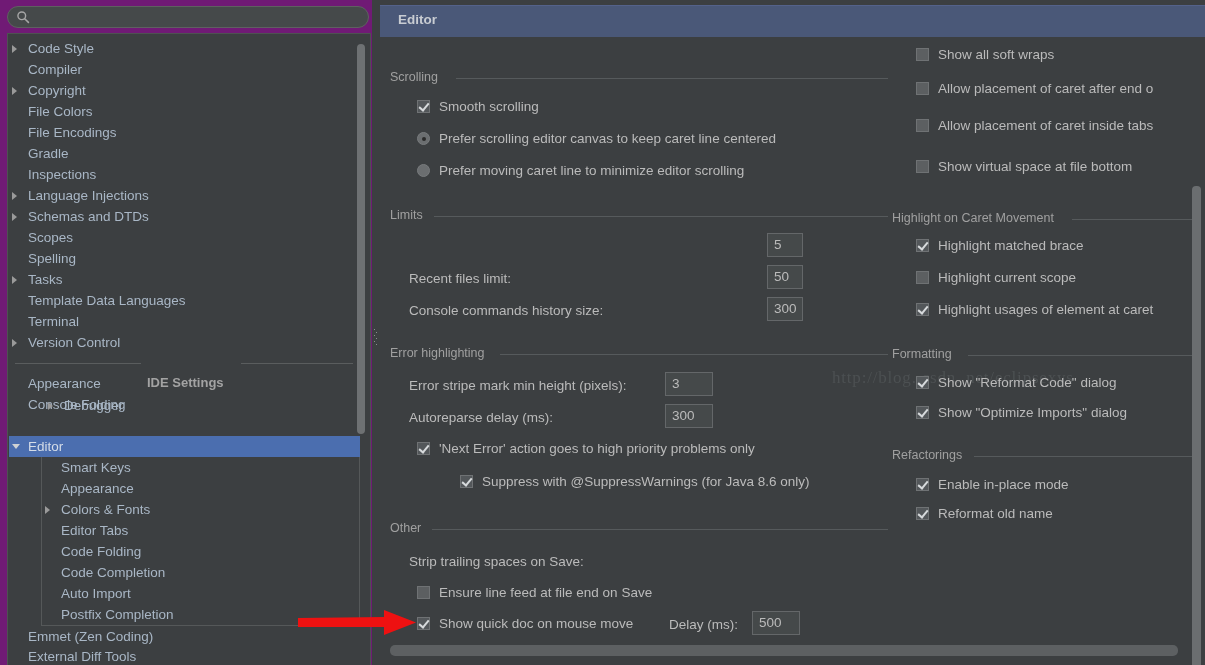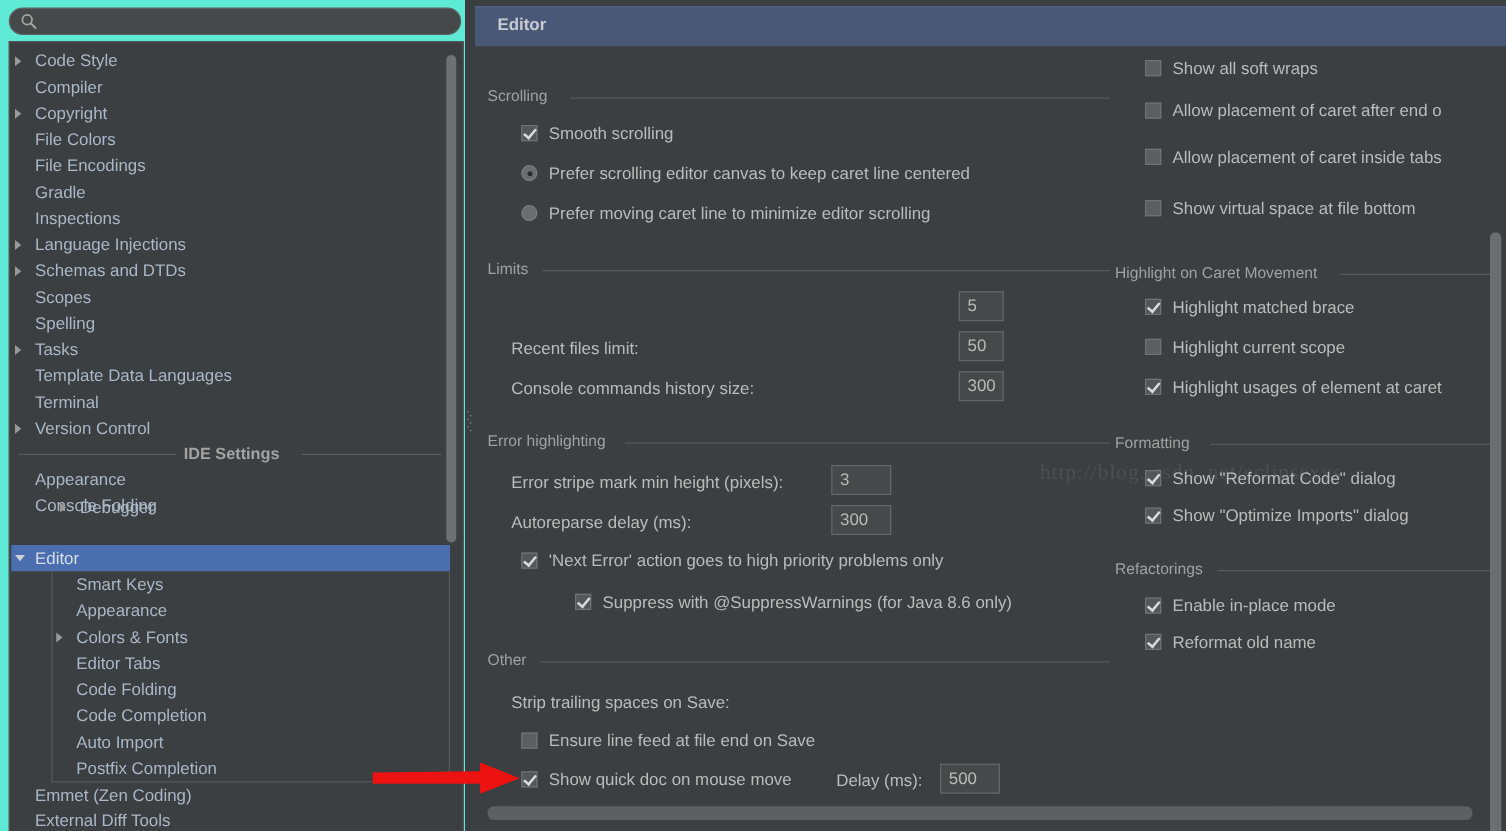--- a/index.html
+++ b/index.html
@@ -14,21 +14,21 @@
     font-size: 13px;
     color: #bbbbbb;
     position: relative;
   }
   #root { position: relative; width: 1205px; height: 665px; background:#3c3f41; }
 
   
   #left-pane {
     position: absolute; left: 0; top: 0;
     width: 372px; height: 665px;
-    background: #5eead4;
+    background: #701a75;
   }
   #search-wrap {
     position: absolute; left: 7px; top: 6px;
     width: 364px; height: 24px;
   }
   #search-box {
     position: absolute; left: 0; top: 0;
     width: 362px; height: 22px;
     border: 1px solid #5e6060;
     border-radius: 12px;
@@ -94,20 +94,21 @@
     line-height: 20px;
   }
   .tree-sep .sep-line-l, .tree-sep .sep-line-r {
     position: absolute; top: 10px; height: 1px; background: #5a5d5e;
   }
   .tree-sep .sep-text {
     position: absolute;
     font-weight: bold;
     font-size: 13px;
     color: #a3a3a3;
+    margin-top: 20px;
   }
   #editor-children-box {
     position: absolute;
     left: 33px;
     right: 10px;
     border-left: 1px solid #555859;
     border-right: 1px solid #555859;
     border-bottom: 1px solid #555859;
     pointer-events: none;
   }

